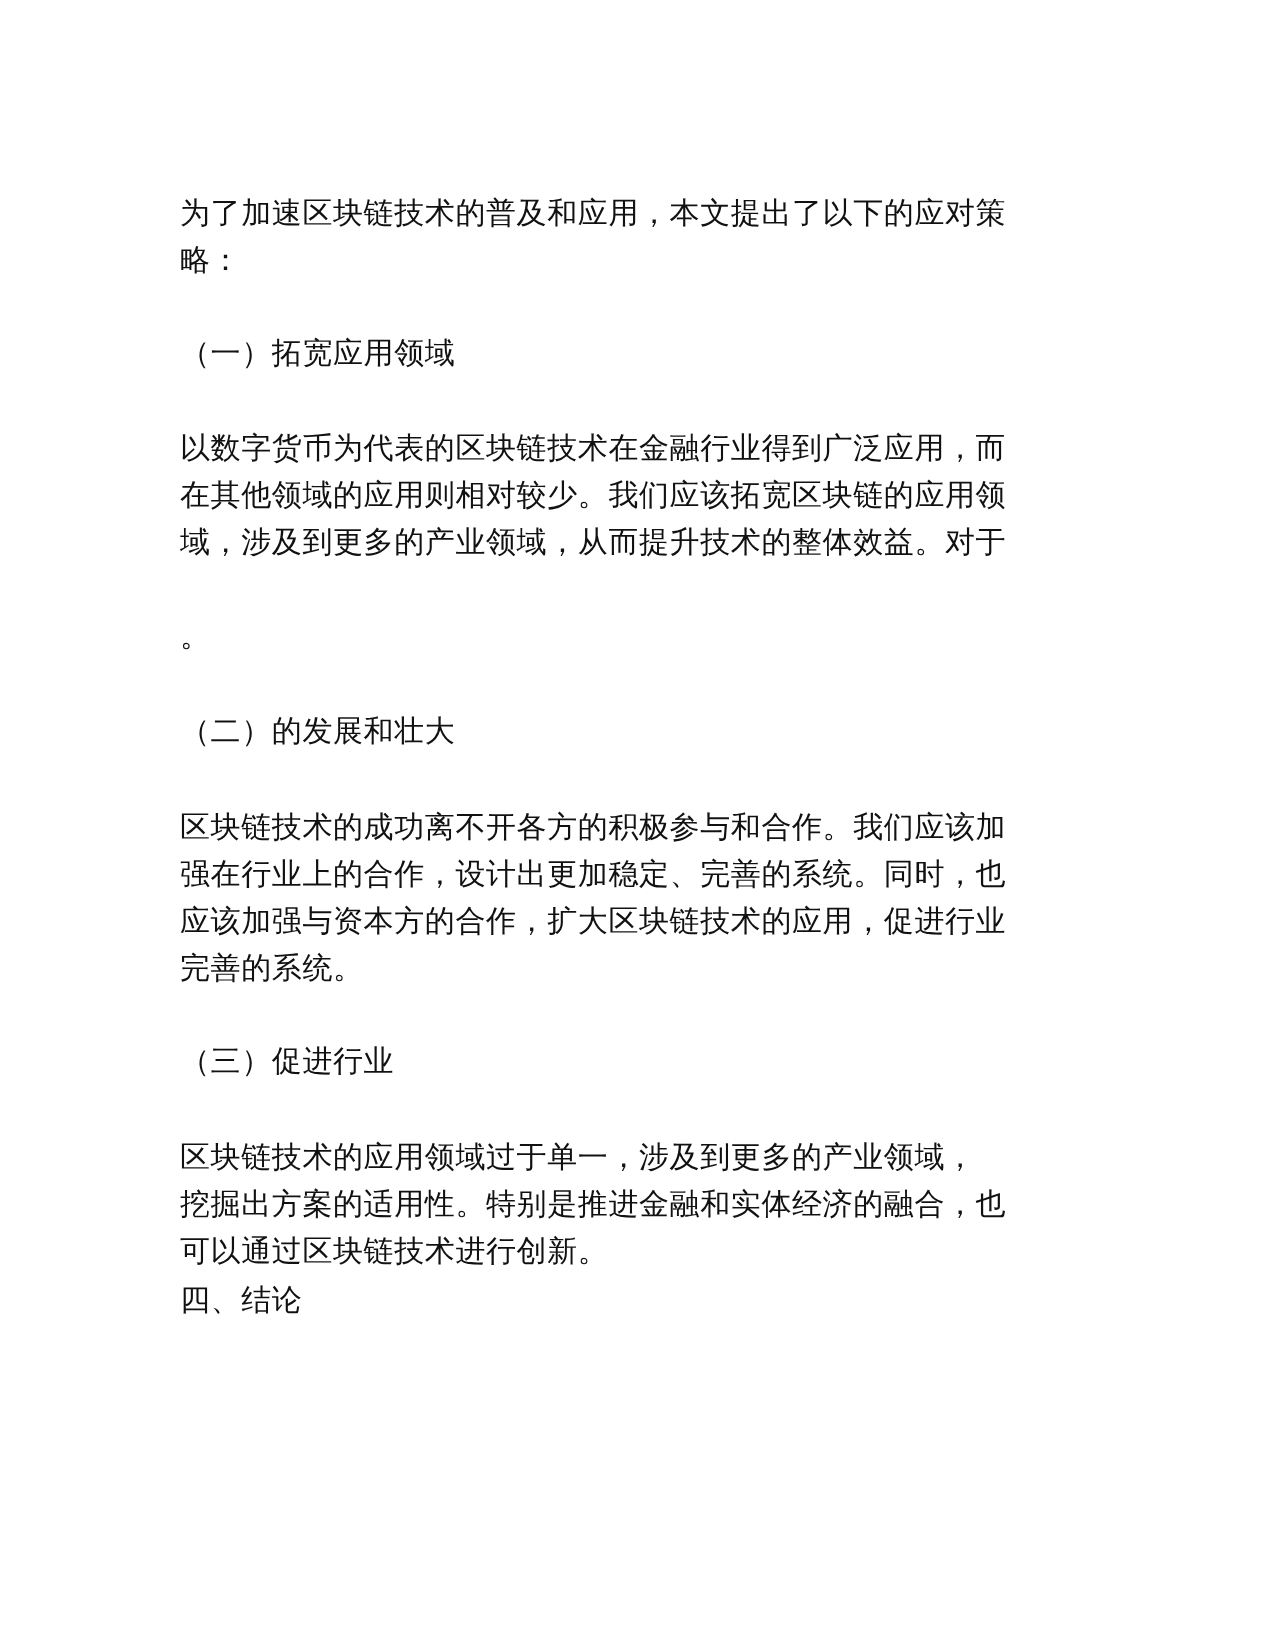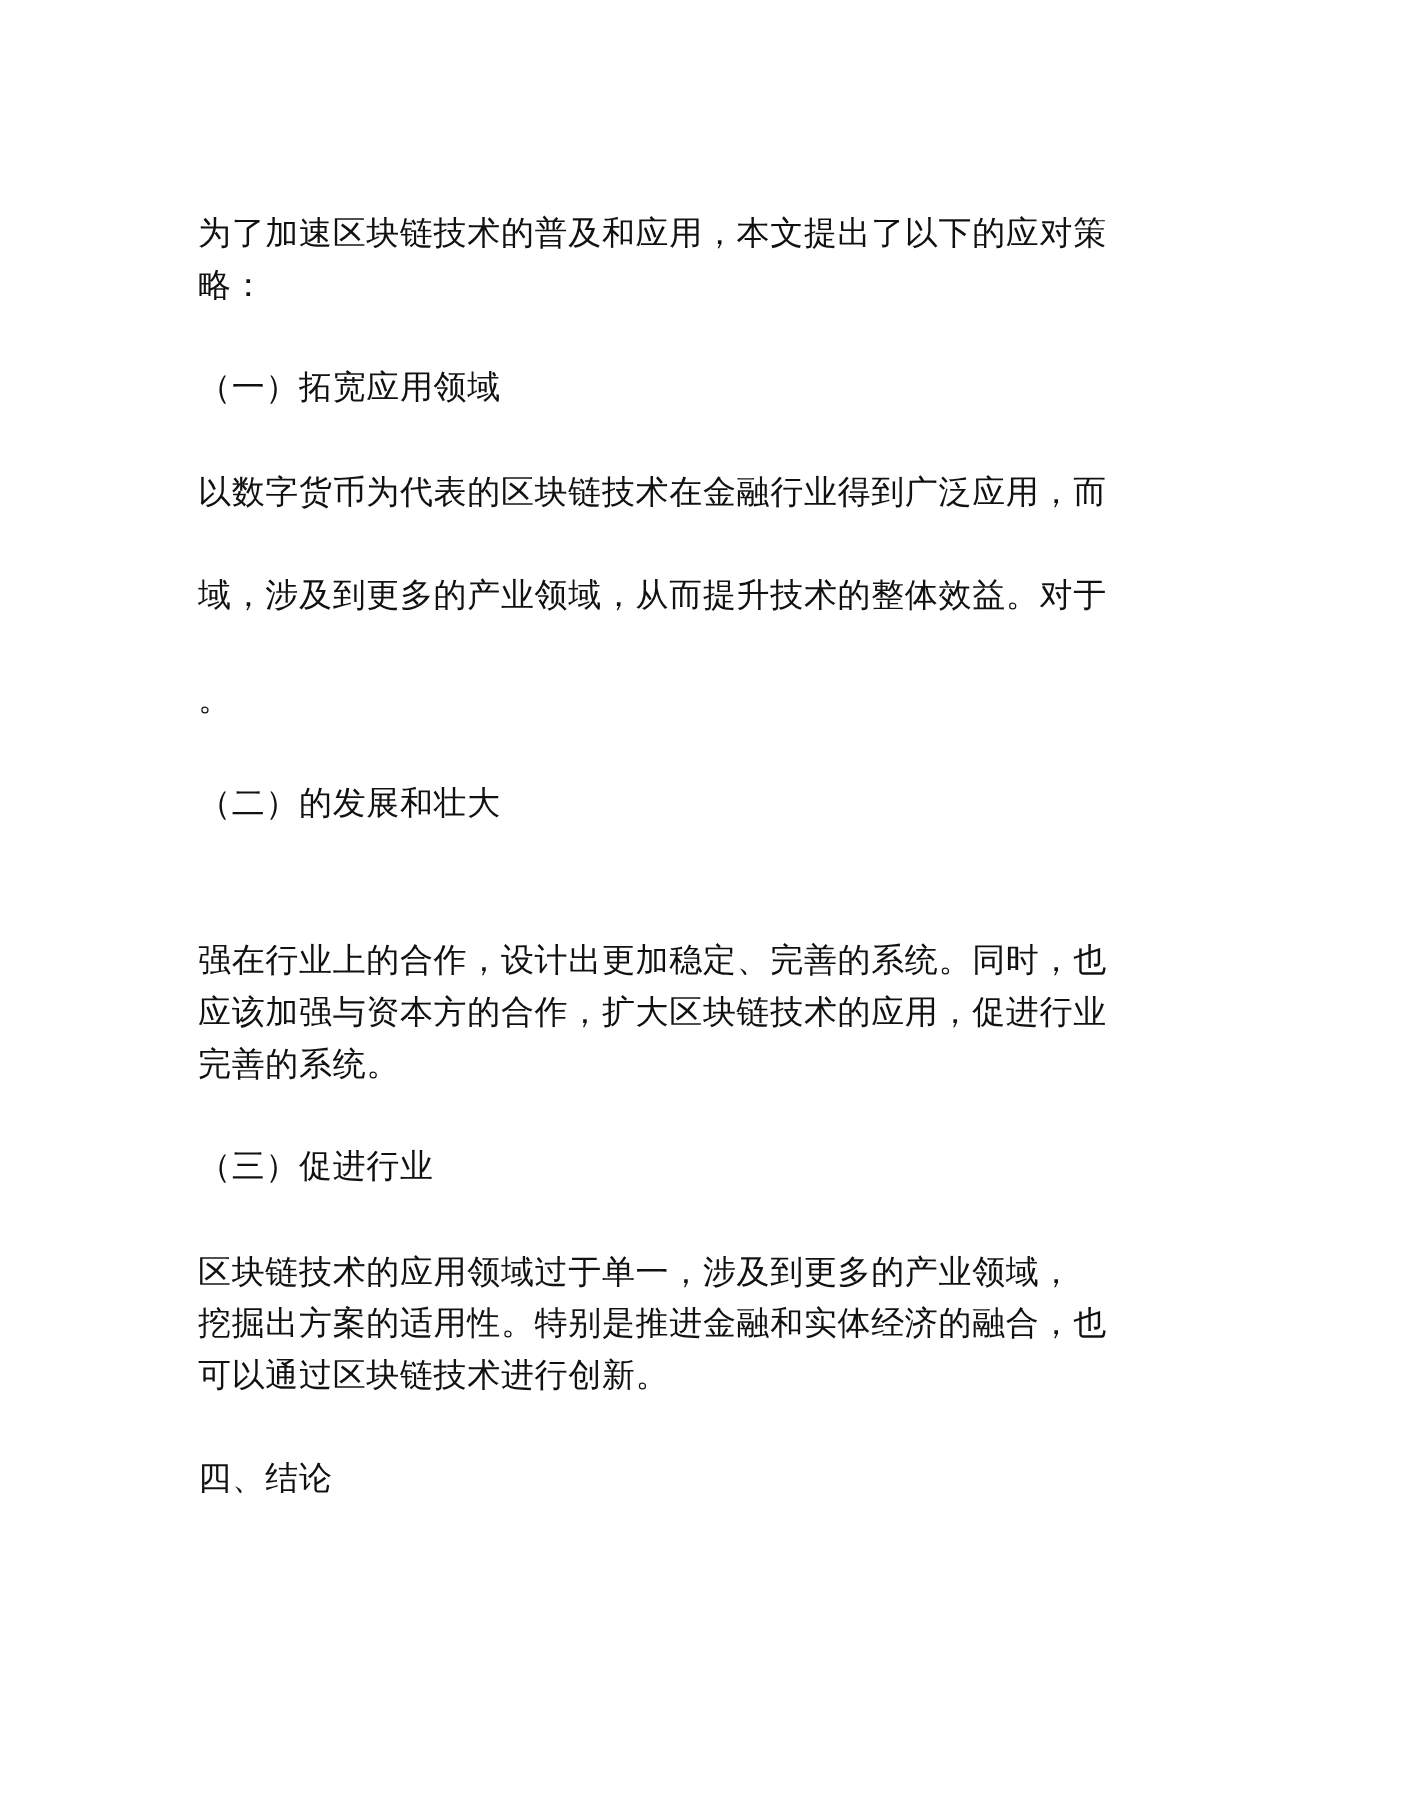--- a/index.html
+++ b/index.html
@@ -12,29 +12,31 @@
 </head>
 <body>
 
 <div class="page">
   <div class="line" style="top:193px">为了加速区块链技术的普及和应用，本文提出了以下的应对策</div>
   <div class="line" style="top:240px">略：</div>
 
   <div class="line" style="top:333px">（一）拓宽应用领域</div>
 
   <div class="line" style="top:428px">以数字货币为代表的区块链技术在金融行业得到广泛应用，而</div>
+  <div class="line" style="top:475px">在其他领域的应用则相对较少。我们应该拓宽区块链的应用领</div>
   <div class="line" style="top:522px">域，涉及到更多的产业领域，从而提升技术的整体效益。对于</div>
   <div class="line" style="top:616px">。</div>
 
   <div class="line" style="top:711px">（二）的发展和壮大</div>
 
+  <div class="line" style="top:807px">区块链技术的成功离不开各方的积极参与和合作。我们应该加</div>
   <div class="line" style="top:854px">强在行业上的合作，设计出更加稳定、完善的系统。同时，也</div>
   <div class="line" style="top:901px">应该加强与资本方的合作，扩大区块链技术的应用，促进行业</div>
   <div class="line" style="top:948px">完善的系统。</div>
 
   <div class="line" style="top:1041px">（三）促进行业</div>
 
   <div class="line" style="top:1137px">区块链技术的应用领域过于单一，涉及到更多的产业领域，</div>
   <div class="line" style="top:1231px">可以通过区块链技术进行创新。</div>
   <div class="line" style="top:1184px">挖掘出方案的适用性。特别是推进金融和实体经济的融合，也</div>
 
-  <div class="line" style="top:1325px">四、结论</div>
+  <div class="line" style="top:1280px">四、结论</div>
 </div>
 
 </body></html>

